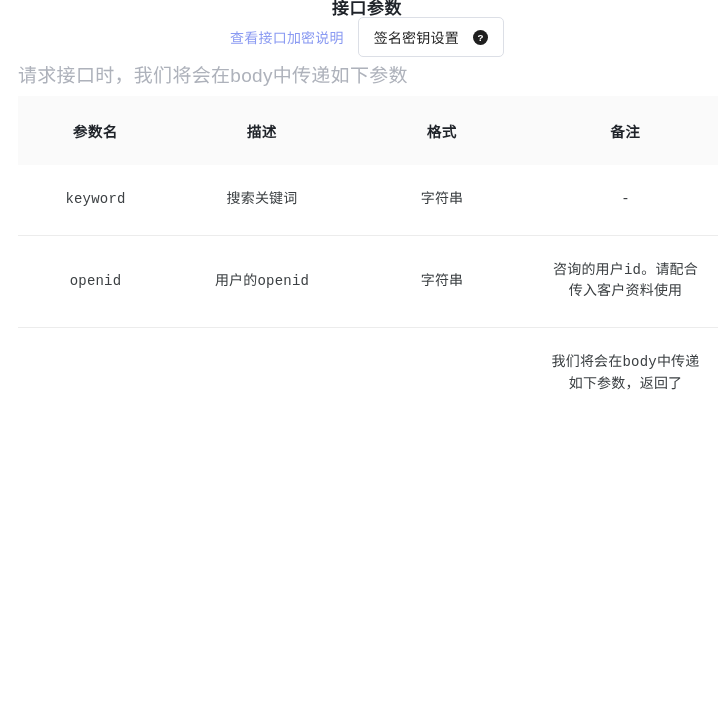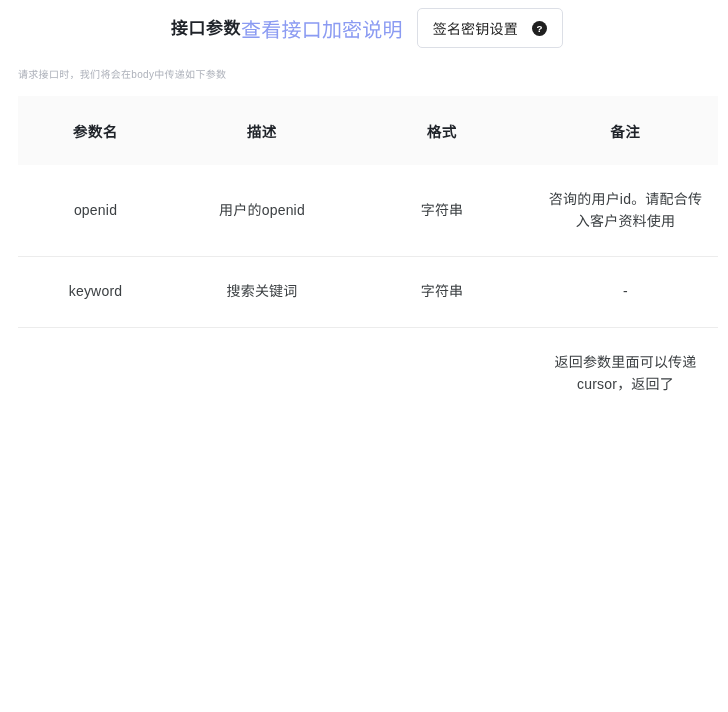--- a/index.html
+++ b/index.html
@@ -22,40 +22,41 @@
     width: 728px;
     height: 712px;
     position: relative;
     background: #ffffff;
   }
 
   
   .page-header {
     display: flex;
     align-items: center;
-    justify-content: center;
+    justify-content: flex-start;
     padding: 0 12px 0 18px;
     height: 56px;
+    flex-direction: column;
   }
   .page-title {
     font-size: 17px;
     font-weight: bold;
     color: #1f2329;
     letter-spacing: 0.5px;
     line-height: 1;
     margin: 0;
     white-space: nowrap;
   }
   .header-actions {
     display: flex;
     align-items: center;
     gap: 14px;
   }
   .doc-link {
-    font-size: 20px;
+    font-size: 14px;
     color: #8b9bf2;
     text-decoration: none;
     white-space: nowrap;
     cursor: pointer;
     letter-spacing: 0.2px;
   }
 
   .key-btn {
     display: inline-flex;
     align-items: center;
@@ -81,29 +82,30 @@
     flex: 0 0 15px;
   }
 
   
   .subtitle {
     padding: 0 18px;
     margin: 0;
     height: 34px;
     display: flex;
     align-items: center;
-    font-size: 10px;
+    font-size: 19px;
     color: #aeb2bb;
     letter-spacing: 0.3px;
   }
 
   
   .table-wrap {
     margin: 6px 10px 0 18px;
     width: 700px;
+    font-family: Liberation Mono, monospace;
   }
   table.param-table {
     width: 700px;
     border-collapse: collapse;
     table-layout: fixed;
     font-size: 14px;
   }
   table.param-table col.c-name  { width: 155px; }
   table.param-table col.c-desc  { width: 178px; }
   table.param-table col.c-fmt   { width: 182px; }
@@ -170,34 +172,34 @@
       <thead>
         <tr>
           <th>参数名</th>
           <th>描述</th>
           <th>格式</th>
           <th>备注</th>
         </tr>
       </thead>
       <tbody>
         <tr>
+          <td class="cell-mono">keyword</td>
+          <td>搜索关键词</td>
+          <td>字符串</td>
+          <td>-</td>
+        </tr>
+        <tr>
           <td class="cell-mono">openid</td>
           <td>用户的openid</td>
           <td>字符串</td>
           <td>咨询的用户id。请配合传入客户资料使用</td>
         </tr>
-        <tr>
-          <td class="cell-mono">keyword</td>
-          <td>搜索关键词</td>
-          <td>字符串</td>
-          <td>-</td>
-        </tr>
         <tr class="row-tail">
           <td class="cell-mono"></td>
           <td></td>
           <td></td>
-          <td>返回参数里面可以传递cursor，返回了</td>
+          <td>我们将会在body中传递如下参数，返回了</td>
         </tr>
       </tbody>
     </table>
   </div>
 
 </div>
 
 </body></html>

